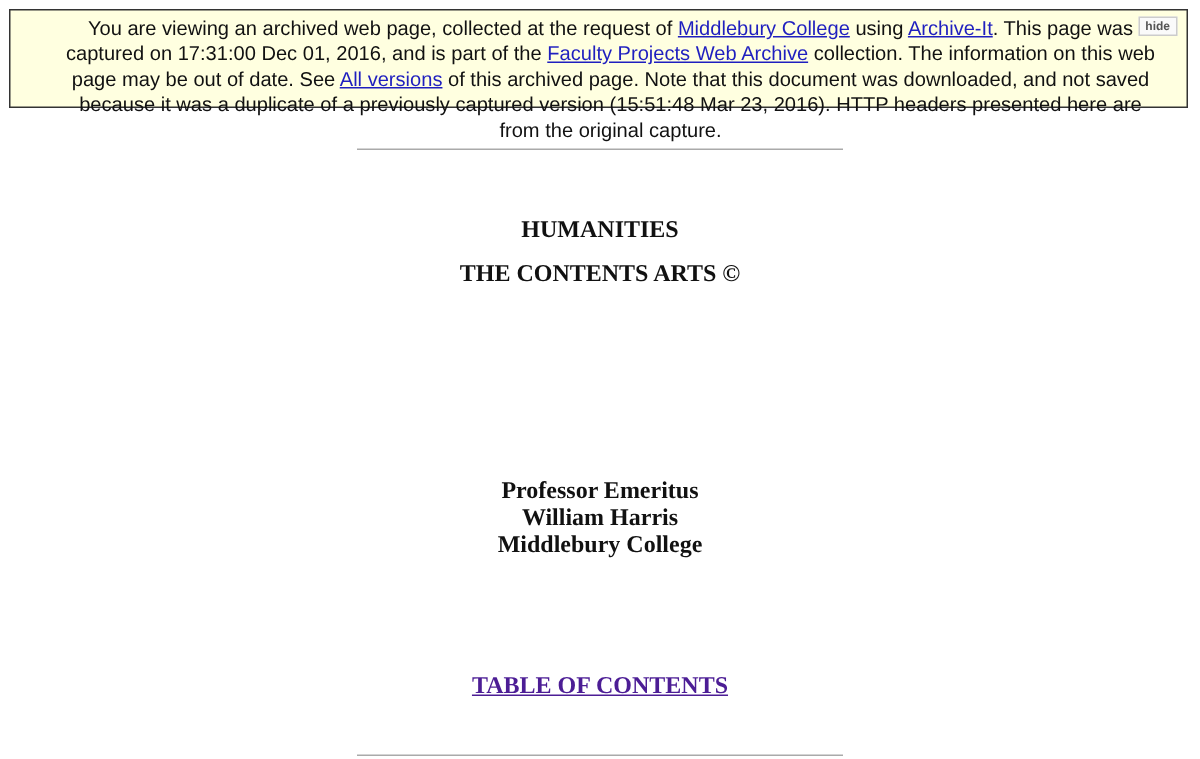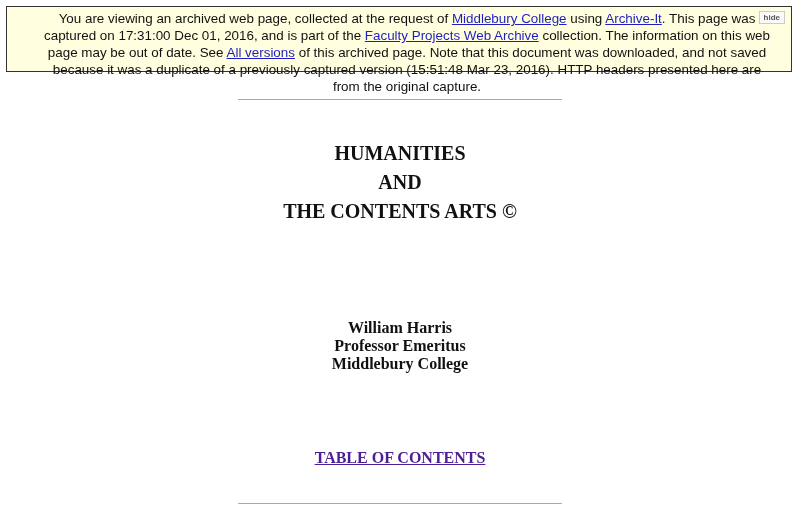--- a/index.html
+++ b/index.html
@@ -17,44 +17,43 @@
       font-family: "Liberation Sans", sans-serif; font-size: 8px; color: #555;
       border: 1px solid #ccc; background: #fafafa; padding: 1px 4px; line-height: 9px;
       cursor: pointer;
       font-weight: bold;
     }
     .rule { position: absolute; left: 238px; width: 324px; height: 0; border-top: 1px solid #aaa; }
     .main {
       position: absolute; left: 0; width: 800px; text-align: center;
       font-family: "Liberation Serif", serif; font-weight: bold; color: #111;
     }
-    .title { top: 139px; font-size: 20px; line-height: 29px; }
+    .title { top: 139px; font-size: 16px; line-height: 29px; }
     .author { top: 319px; font-size: 16px; line-height: 18px; }
     .toc { top: 449px; font-size: 16px; }
     .toc a { color: #4c1d95; }
   </style>
 </head>
 <body>
 
 <div class="banner">
   <span>You are viewing an archived web page, collected at the request of </span><a href="#">Middlebury College</a><span> using </span><a href="#">Archive-It</a><span>. This page was captured on 17:31:00 Dec 01, 2016, and is part of the </span><a href="#">Faculty Projects Web Archive</a><span> collection. The information on this web page may be out of date. See </span><a href="#">All versions</a><span> of this archived page. Note that this document was downloaded, and not saved because it was a duplicate of a previously captured version (15:51:48 Mar 23, 2016). HTTP headers presented here are from the original capture.</span>
   <span class="hide-btn">hide</span>
 </div>
 
 <div class="rule" style="top:99px"></div>
 
 <div class="main title">
   <div>HUMANITIES</div>
-  <div>AND</div>
   <div>THE CONTENTS ARTS ©</div>
 </div>
 
 <div class="main author">
+  <div>Professor Emeritus</div>
   <div>William Harris</div>
-  <div>Professor Emeritus</div>
   <div>Middlebury College</div>
 </div>
 
 <div class="main toc">
   <a href="#">TABLE OF CONTENTS</a>
 </div>
 
 <div class="rule" style="top:503px"></div>
 
 </body></html>

